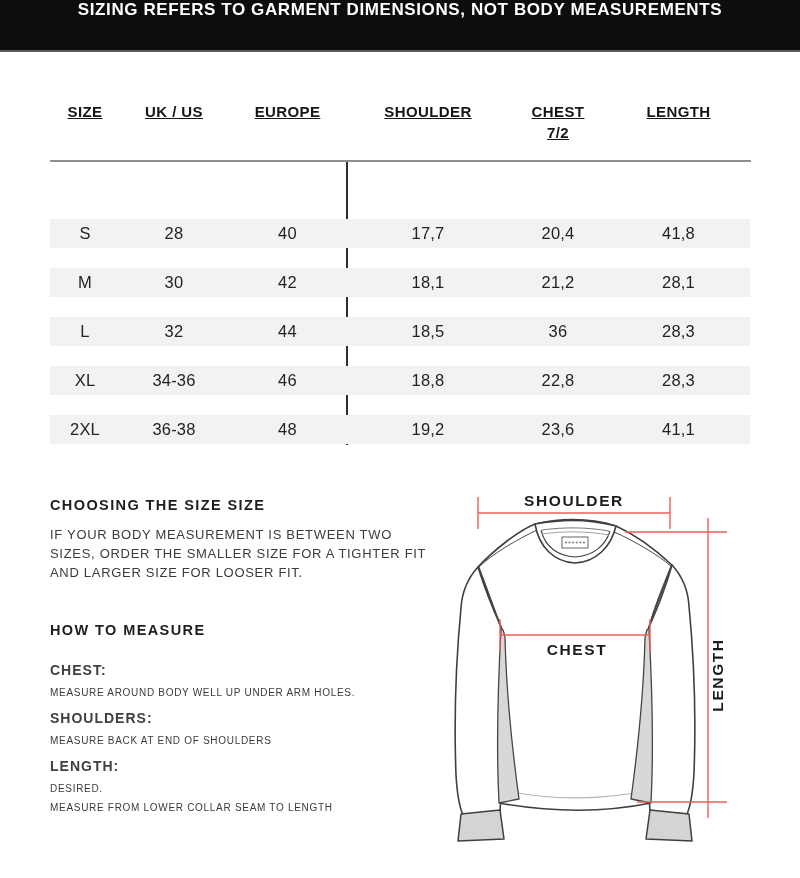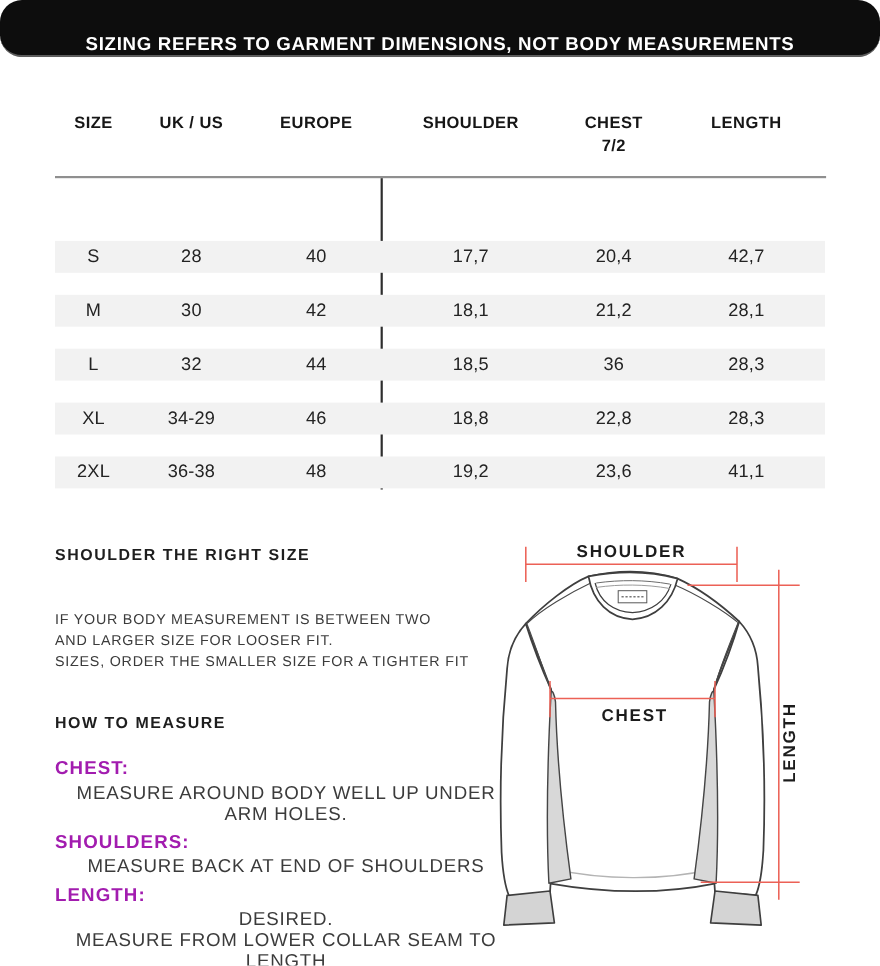--- a/index.html
+++ b/index.html
@@ -3,42 +3,42 @@
 <meta charset="utf-8">
 <style>
   html,body{margin:0;padding:0;background:#ffffff;}
   .canvas{
     position:relative;width:800px;height:878px;background:#ffffff;overflow:hidden;
     font-family:"Liberation Sans", sans-serif;color:#1d1d1d;
   }
   
   .banner{
     position:absolute;left:0;top:0;width:800px;height:50px;background:#0d0d0d;
-    border-bottom:2px solid #5c5c5c;display:flex;align-items:flex-end;justify-content:center;border-radius:20px;
+    border-bottom:2px solid #5c5c5c;display:flex;align-items:flex-start;justify-content:center;
   }
   .banner span{color:#ffffff;font-weight:700;font-size:17px;letter-spacing:.6px;}
   
   .grid6{display:grid;grid-template-columns:70px 108px 119px 162px 98px 143px;}
   .table-head{position:absolute;left:50px;top:101px;width:700px;}
-  .table-head .hcell{text-align:center;font-weight:700;font-size:15px;letter-spacing:.4px;line-height:21px;color:#161616;}
+  .table-head .hcell{text-align:center;font-weight:700;font-size:15px;letter-spacing:.4px;line-height:21px;color:#161616;text-decoration:underline;}
   .header-rule{position:absolute;left:50px;top:160px;width:701px;height:2px;background:#8f8f8f;}
   .col-divider{position:absolute;left:346px;top:162px;width:2px;height:283px;background:#2e2e2e;}
   .table-body{position:absolute;left:50px;top:219px;width:700px;}
   .trow{height:29px;margin-bottom:20px;background:#f2f2f2;align-items:center;}
   .tcell{text-align:center;font-size:16.5px;color:#232323;letter-spacing:.2px;}
   
   .left-col{position:absolute;left:50px;top:498px;width:420px;}
   .sec-heading{font-size:14.5px;font-weight:700;letter-spacing:1.4px;color:#1e1e1e;line-height:15px;}
-  .para{margin-top:40px;}
+  .para{margin-top:12px;}
   .para .line{font-size:13px;letter-spacing:.7px;color:#3b3b3b;line-height:19px;}
   .howto{margin-top:41px;}
-  .m-label{margin-top:8px;font-size:17px;font-weight:700;letter-spacing:1px;color:#a21caf;line-height:17px;}
+  .m-label{margin-top:8px;font-size:14px;font-weight:700;letter-spacing:1px;color:#404040;line-height:17px;}
   .m-label.first{margin-top:24px;}
   .m-text{margin-top:4px;}
-  .m-text .line{font-size:17px;letter-spacing:.7px;color:#3b3b3b;line-height:19px;text-align:center;}
+  .m-text .line{font-size:10px;letter-spacing:.7px;color:#3b3b3b;line-height:19px;}
   
   .diagram{position:absolute;left:440px;top:470px;width:360px;height:408px;}
   svg text{font-family:"Liberation Sans", sans-serif;}
 </style>
 </head>
 <body>
 
 <div class="canvas">
 
   <div class="banner">
@@ -59,62 +59,62 @@
   <div class="header-rule"></div>
   <div class="col-divider"></div>
 
   <div class="table-body">
     <div class="trow grid6">
       <div class="tcell">S</div>
       <div class="tcell">28</div>
       <div class="tcell">40</div>
       <div class="tcell">17,7</div>
       <div class="tcell">20,4</div>
-      <div class="tcell">42,7</div>
+      <div class="tcell">41,8</div>
     </div>
     <div class="trow grid6">
       <div class="tcell">M</div>
       <div class="tcell">30</div>
       <div class="tcell">42</div>
       <div class="tcell">18,1</div>
       <div class="tcell">21,2</div>
       <div class="tcell">28,1</div>
     </div>
     <div class="trow grid6">
       <div class="tcell">L</div>
       <div class="tcell">32</div>
       <div class="tcell">44</div>
       <div class="tcell">18,5</div>
       <div class="tcell">36</div>
       <div class="tcell">28,3</div>
     </div>
     <div class="trow grid6">
       <div class="tcell">XL</div>
-      <div class="tcell">34-29</div>
+      <div class="tcell">34-36</div>
       <div class="tcell">46</div>
       <div class="tcell">18,8</div>
       <div class="tcell">22,8</div>
       <div class="tcell">28,3</div>
     </div>
     <div class="trow grid6">
       <div class="tcell">2XL</div>
       <div class="tcell">36-38</div>
       <div class="tcell">48</div>
       <div class="tcell">19,2</div>
       <div class="tcell">23,6</div>
       <div class="tcell">41,1</div>
     </div>
   </div>
 
   <div class="left-col">
-    <div class="sec-heading">SHOULDER THE RIGHT SIZE</div>
+    <div class="sec-heading">CHOOSING THE SIZE SIZE</div>
     <div class="para">
       <div class="line">IF YOUR BODY MEASUREMENT IS BETWEEN TWO</div>
+      <div class="line">SIZES, ORDER THE SMALLER SIZE FOR A TIGHTER FIT</div>
       <div class="line">AND LARGER SIZE FOR LOOSER FIT.</div>
-      <div class="line">SIZES, ORDER THE SMALLER SIZE FOR A TIGHTER FIT</div>
     </div>
     <div class="sec-heading howto">HOW TO MEASURE</div>
 
     <div class="m-label first">CHEST:</div>
     <div class="m-text">
       <div class="line">MEASURE AROUND BODY WELL UP UNDER ARM HOLES.</div>
     </div>
 
     <div class="m-label">SHOULDERS:</div>
     <div class="m-text">

